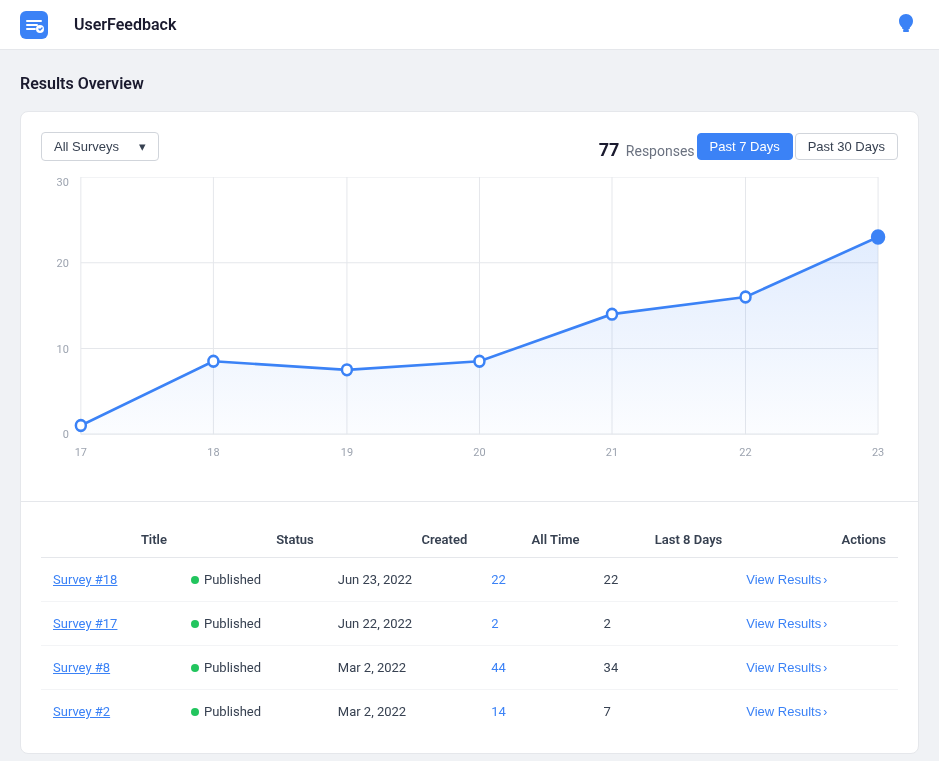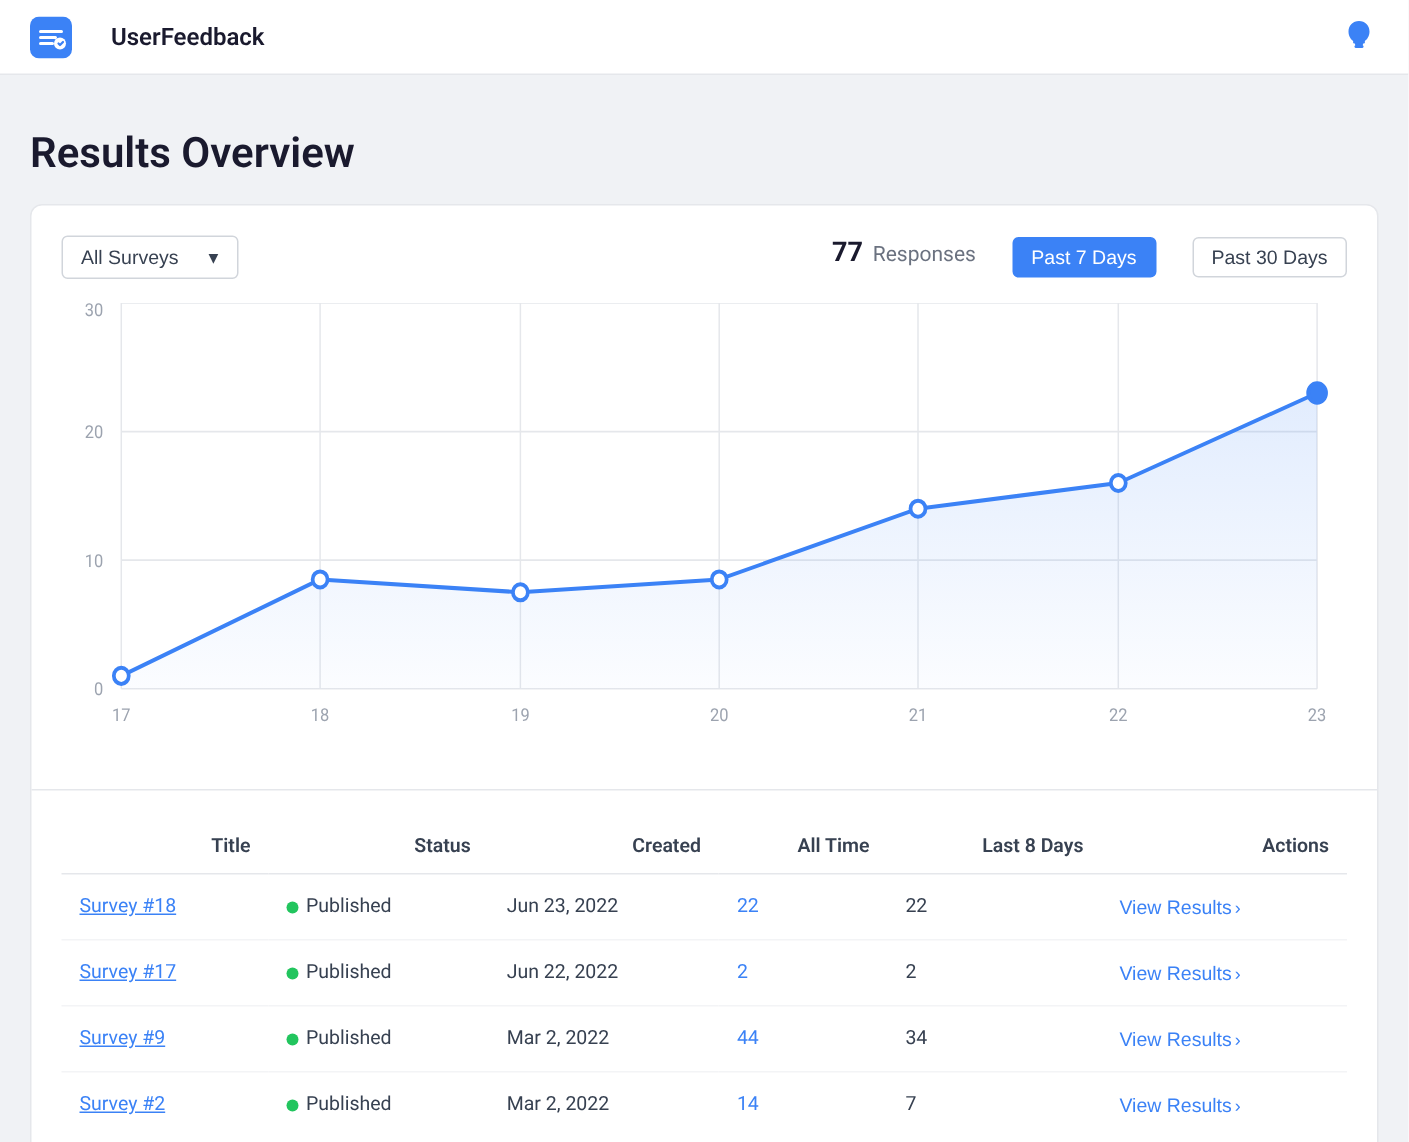--- a/index.html
+++ b/index.html
@@ -38,25 +38,24 @@
     }
     .header-right-icon {
       color: #3b82f6;
     }
 
     
     .main {
       padding: 24px 20px;
     }
     .page-title {
-      font-size: 28px;
+      font-size: 16px;
       font-weight: 600;
       color: #1a1a2e;
       margin-bottom: 18px;
-      margin-top: 11px;
     }
 
     
     .card {
       background: #fff;
       border-radius: 8px;
       border: 1px solid #e5e7eb;
       padding: 20px;
     }
 
@@ -74,22 +73,22 @@
       padding: 6px 12px;
       cursor: pointer;
       font-size: 13px;
       color: #374151;
       display: flex;
       align-items: center;
       gap: 20px;
     }
     .toolbar-right {
       display: flex;
-      align-items: flex-start;
-      gap: 24px;
+      align-items: flex-end;
+      gap: 2px;
     }
     .responses-count {
       font-size: 14px;
       color: #6b7280;
     }
     .responses-count strong {
       font-size: 18px;
       font-weight: 700;
       color: #1a1a2e;
       margin-right: 3px;
@@ -332,21 +331,21 @@
       <td>2</td>
       <td>
         <button class="view-results-btn">
           <span>View Results</span>
           <span class="chevron-right">›</span>
         </button>
       </td>
     </tr>
           <tr>
       <td>
-        <a class="survey-link">Survey #9</a>
+        <a class="survey-link">Survey #8</a>
       </td>
       <td>
         <span class="status-badge">
           <span class="status-dot"></span>
           <span>Published</span>
         </span>
       </td>
       <td>Mar 2, 2022</td>
       <td>
         <a class="all-time-link">44</a>

